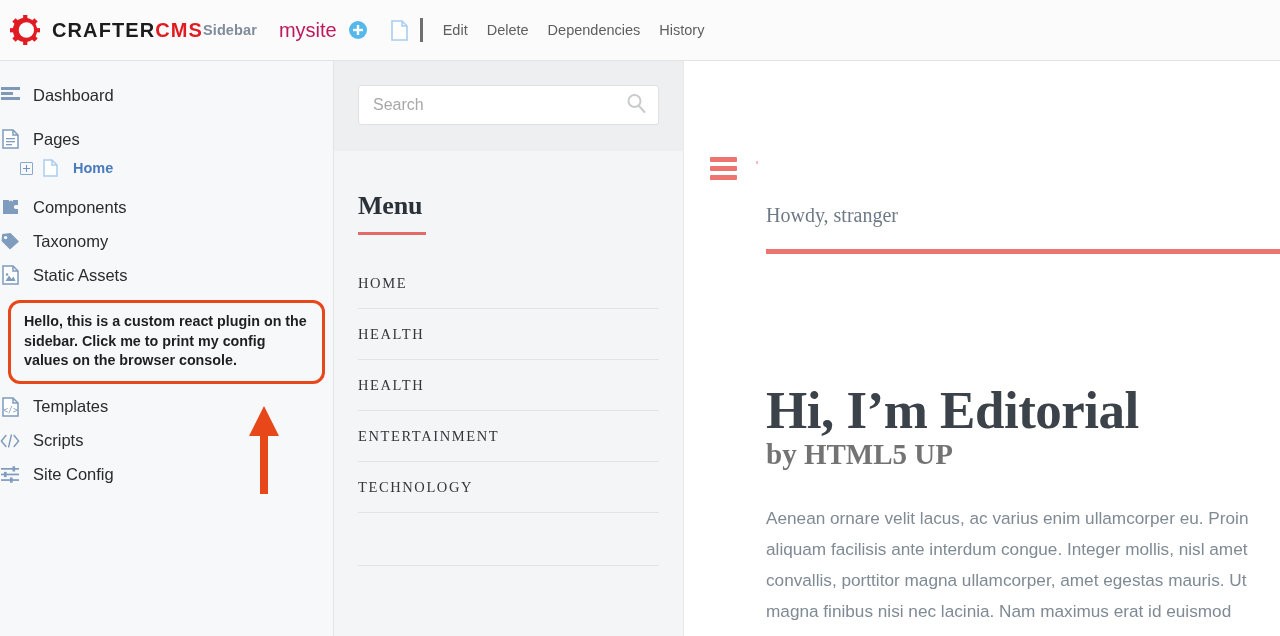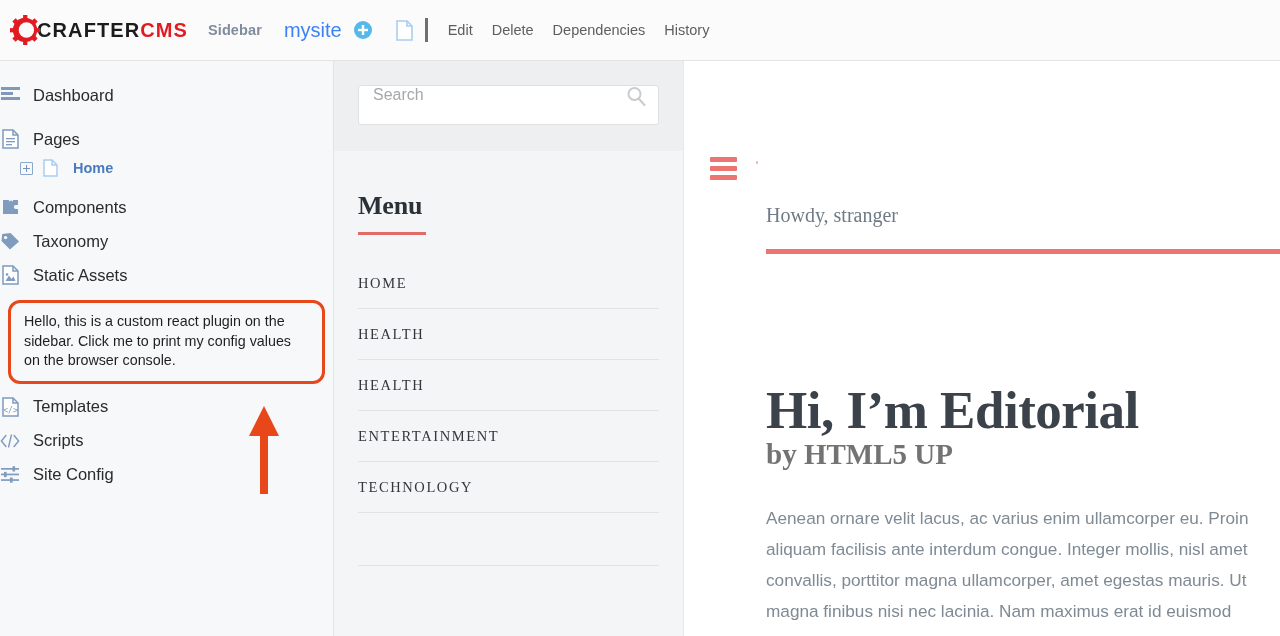--- a/index.html
+++ b/index.html
@@ -12,30 +12,30 @@
   .app { width: 1280px; height: 636px; display: flex; flex-direction: column; position: relative; }
 
   
   .topbar {
     height: 61px; min-height: 61px;
     background: #fbfbfb;
     border-bottom: 1px solid #e3e3e3;
     display: flex; align-items: center;
     padding: 0 0 0 10px;
   }
-  .logo { display: flex; align-items: center; gap: 0px; margin-right: 20px; }
+  .logo { display: flex; align-items: center; gap: 15px; }
   .gear-wrap { width: 30px; height: 30px; position: relative; margin-right: -3px; }
   .logo-text { font-size: 20px; font-weight: bold; letter-spacing: 1.1px; }
   .logo-crafter { color: #1c1c1c; }
   .logo-cms { color: #e11b22; }
   .sidebar-toggle {
     color: #7e8c9c; font-size: 14.5px; font-weight: bold;
     margin-right: 22px; cursor: pointer; letter-spacing: .1px;
   }
-  .site-name { font-size: 20px; color: #3b82f6; font-weight: normal; margin-right: 12px; }
+  .site-name { font-size: 20px; color: #be185d; font-weight: normal; margin-right: 12px; }
   .plus-icon { width: 18px; height: 18px; margin-right: 24px; cursor: pointer; }
   .page-icon-top { width: 17px; height: 21px; margin-right: 12px; cursor: pointer; }
   .tb-divider { width: 3px; height: 24px; background: #6f6f6f; margin-right: 20px; }
   .tb-actions { display: flex; align-items: flex-end; gap: 19px; }
   .tb-action { font-size: 14.5px; color: #5e5e5e; cursor: pointer; }
 
   
   .body-row { flex: 1; display: flex; min-height: 0; }
 
   
@@ -73,41 +73,41 @@
   
   .plugin-box {
     margin: 8px 8px 6px 8px;
     border: 3px solid #e8471a;
     border-radius: 12px;
     background: #f7f8f9;
     padding: 9px 13px 10px 13px;
     cursor: pointer;
   }
   .plugin-box .ptext {
-    font-size: 14.3px; color: #1f1f1f; line-height: 19.5px;
+    font-size: 14.3px; color: #1f1f1f; line-height: 19.5px; font-weight: bold;
   }
 
   
   .arrow-annot {
     position: absolute; left: 248px; top: 343px;
     width: 32px; height: 90px; pointer-events: none;
   }
 
   
   .midpanel {
     width: 350px; min-width: 350px;
     background: #f4f5f6;
     display: flex; flex-direction: column;
     border-right: 1px solid #e8e8e8;
   }
   .search-zone { background: #eeeff0; padding: 24px 24px 26px 24px; }
   .search-box {
     height: 40px; background: #ffffff;
     border: 1px solid #e0e0e0; border-radius: 3px;
-    display: flex; align-items: flex-start; padding: 0 12px 0 14px;
+    display: flex; align-items: center; padding: 0 12px 0 14px;
   }
   .search-box input {
     flex: 1; border: none; outline: none; background: transparent;
     font-size: 16px; color: #444; font-family: "Liberation Sans", sans-serif;
   }
   .search-box input::placeholder { color: #a8a8a8; }
 
   .menu-zone { flex: 1; padding: 40px 24px 0 24px; background: #f4f5f6; }
   .menu-title {
     font-family: "Liberation Serif", serif;

